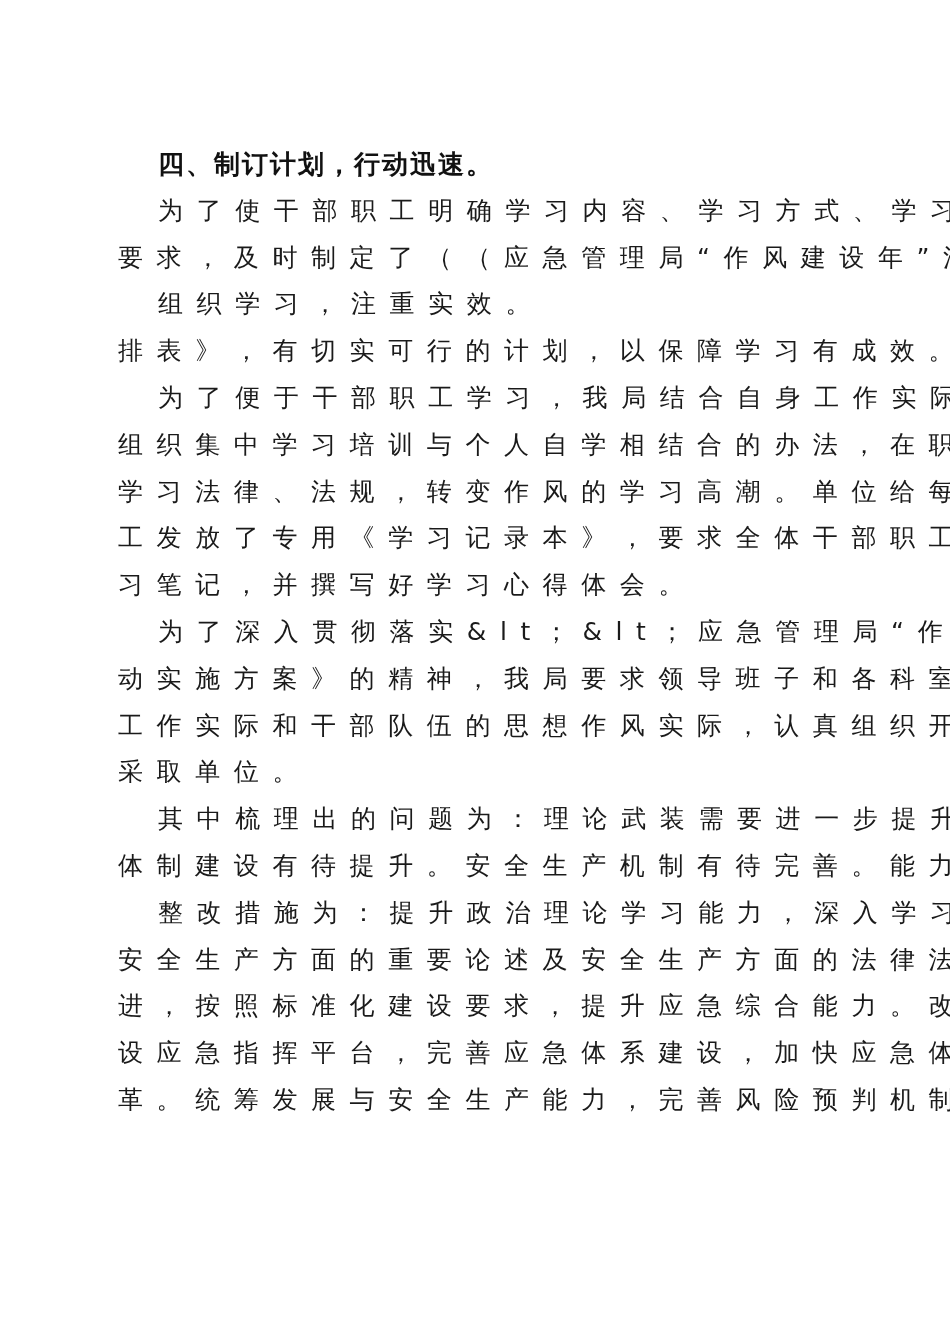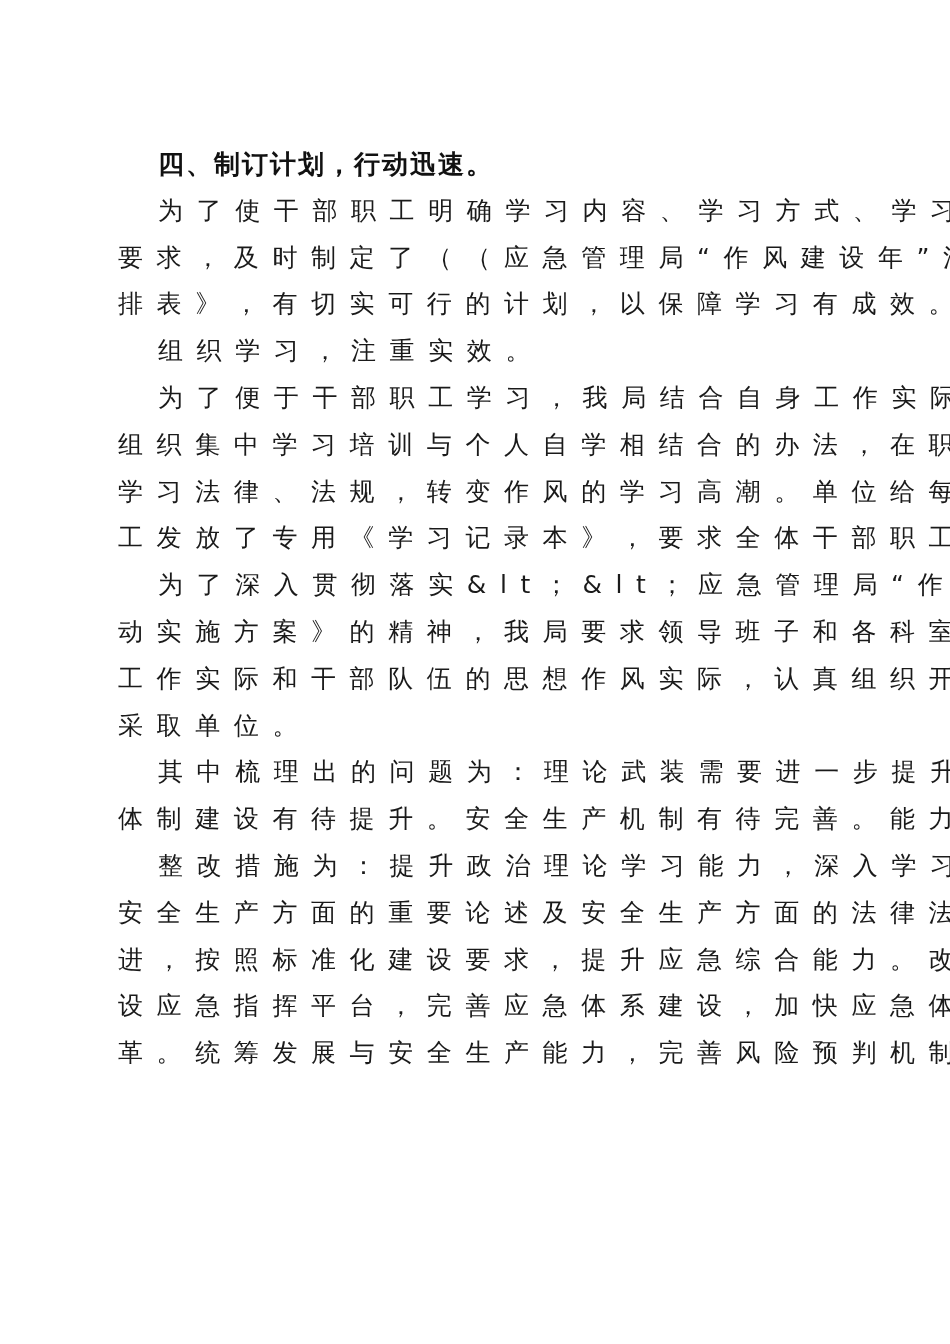--- a/index.html
+++ b/index.html
@@ -48,28 +48,29 @@
 </head>
 <body>
 
 <div class="page">
   <div class="text-block">
 
     <div class="line heading">四、制订计划，行动迅速。</div>
 
     <div class="line indent">为了使干部职工明确学习内容、学习方式、学习时间和学习</div>
     <div class="line">要求，及时制定了（（应急管理局“作风建设年”活动工作安</div>
+    <div class="line indent">组织学习，注重实效。</div>
+
     <div class="line">排表》，有切实可行的计划，以保障学习有成效。</div>
-
-    <div class="line indent">组织学习，注重实效。</div>
 
     <div class="line indent">为了便于干部职工学习，我局结合自身工作实际，采取单位</div>
     <div class="line">组织集中学习培训与个人自学相结合的办法，在职工中掀起了</div>
     <div class="line">学习法律、法规，转变作风的学习高潮。单位给每一个干部职</div>
     <div class="line">工发放了专用《学习记录本》，要求全体干部职工认真做好学</div>
+    <div class="line">习笔记，并撰写好学习心得体会。</div>
 
 
     <div class="line indent">为了深入贯彻落实&amp;lt；&amp;lt；应急管理局“作风建设年”活</div>
     <div class="line">动实施方案》的精神，我局要求领导班子和各科室要联系自身</div>
     <div class="line">工作实际和干部队伍的思想作风实际，认真组织开展四对照四</div>
     <div class="line">采取单位。</div>
 
     <div class="line indent">其中梳理出的问题为：理论武装需要进一步提升。应急能力</div>
     <div class="line">体制建设有待提升。安全生产机制有待完善。能力作风建设亟</div>
 

